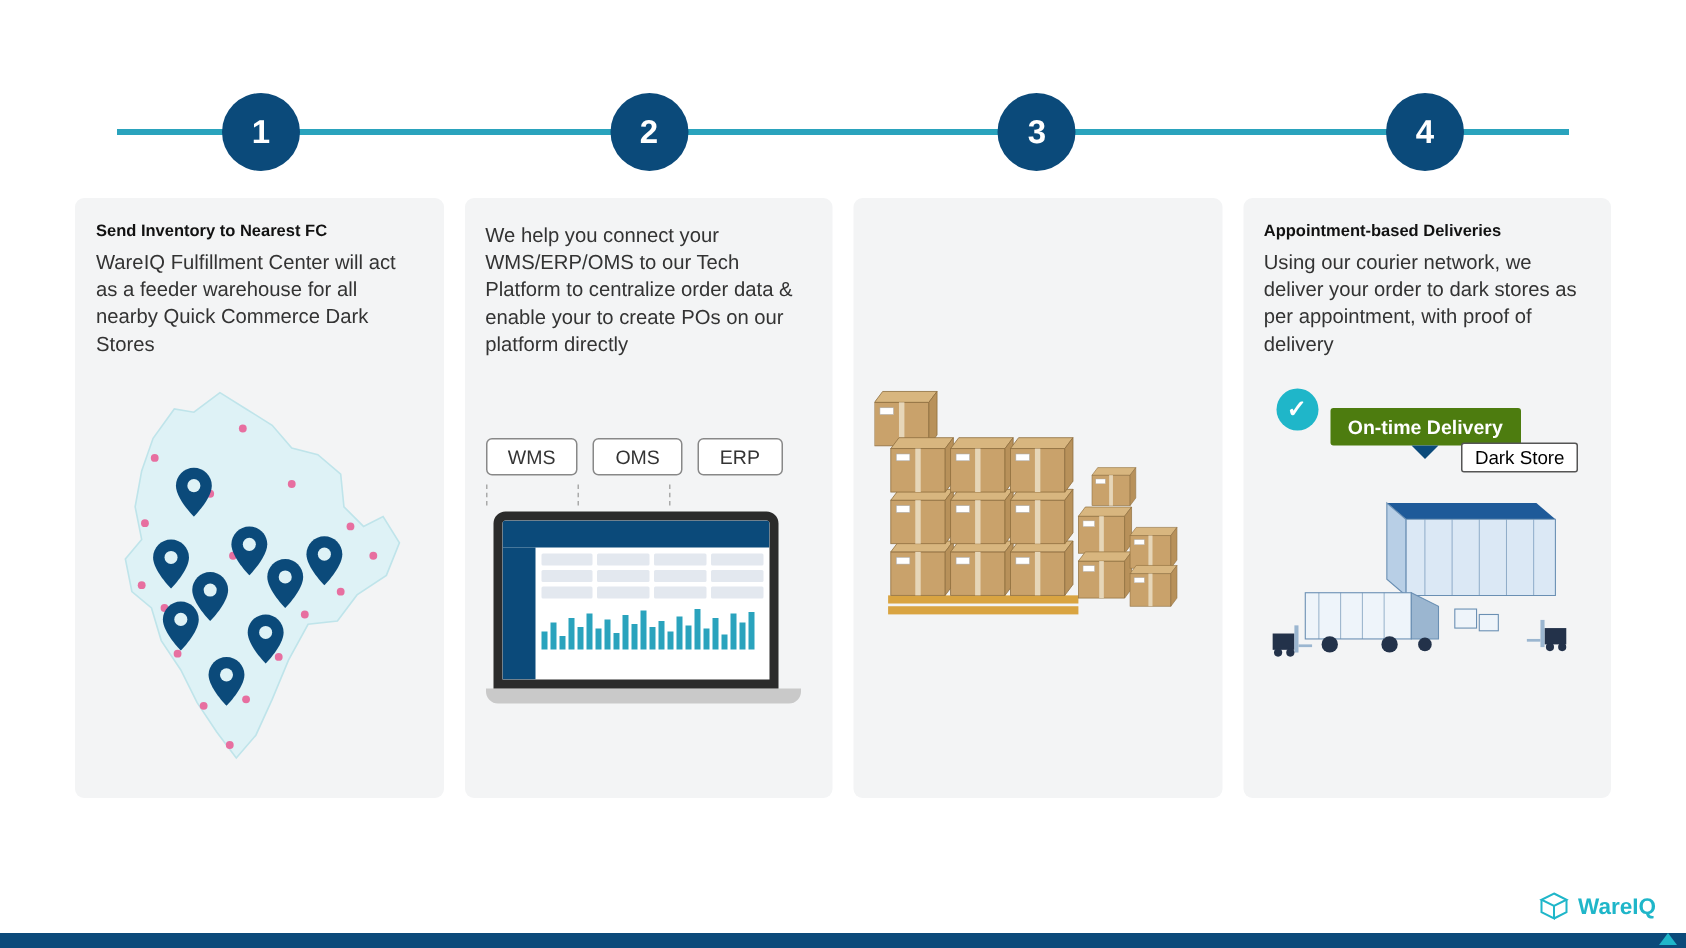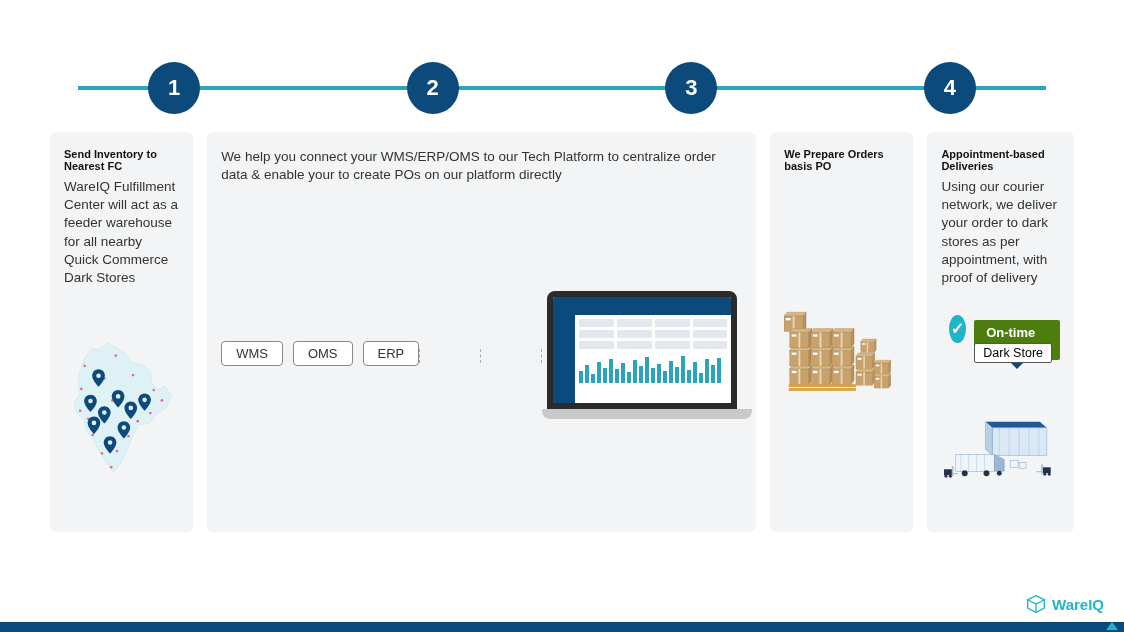--- a/index.html
+++ b/index.html
@@ -85,21 +85,21 @@
     align-items: center;
     justify-content: center;
     margin-top: 10px;
   }
   
   .india-wrap { width: 100%; height: 100%; position: relative; }
   .india-wrap svg { width: 100%; height: 100%; }
   .pin { fill: #0b4a7a; }
   .dot { fill: #e76fa0; }
   
-  .c2 { flex-direction: row; display: flex; align-items: center; width:100%; }
+  .c2 { flex-direction: column; display: flex; align-items: flex-start; width:100%; }
   .tags { display:flex; gap:10px; margin-bottom: 6px; }
   .tag {
     border: 1px solid #888; border-radius:4px;
     padding: 4px 14px; font-size: 13px; color:#333; background:#fff;
   }
   .dash-lines { display:flex; gap:60px; height:14px; }
   .dash-lines span { border-left:1px dashed #aaa; height:14px; width:1px; }
   .laptop {
     width: 200px; height: 135px; position: relative; margin-top:4px;
   }
@@ -322,21 +322,20 @@
                 </div>
               </div>
             </div>
             <div class="base"></div>
           </div>
         </div>
       </div>
     </div>
 
     <div class="card">
-      <h3>We Prepare Orders basis PO</h3>
       <div class="illus">
         <svg class="boxes-svg" viewBox="0 0 240 170">
 
           <rect class="pallet" x="10" y="150" width="140" height="6"></rect>
           <rect class="pallet" x="10" y="158" width="140" height="6"></rect>
 
           <g id="bx">
             <rect class="box-main" x="0" y="8" width="40" height="32"></rect>
             <polygon class="box-top" points="0,8 6,0 46,0 40,8"></polygon>
             <polygon class="box-side" points="40,8 46,0 46,32 40,40"></polygon>

